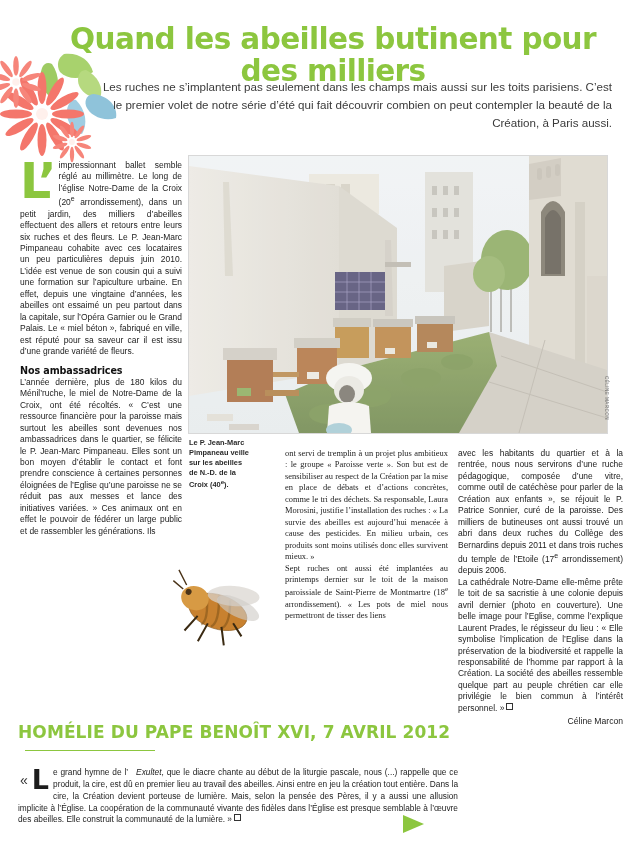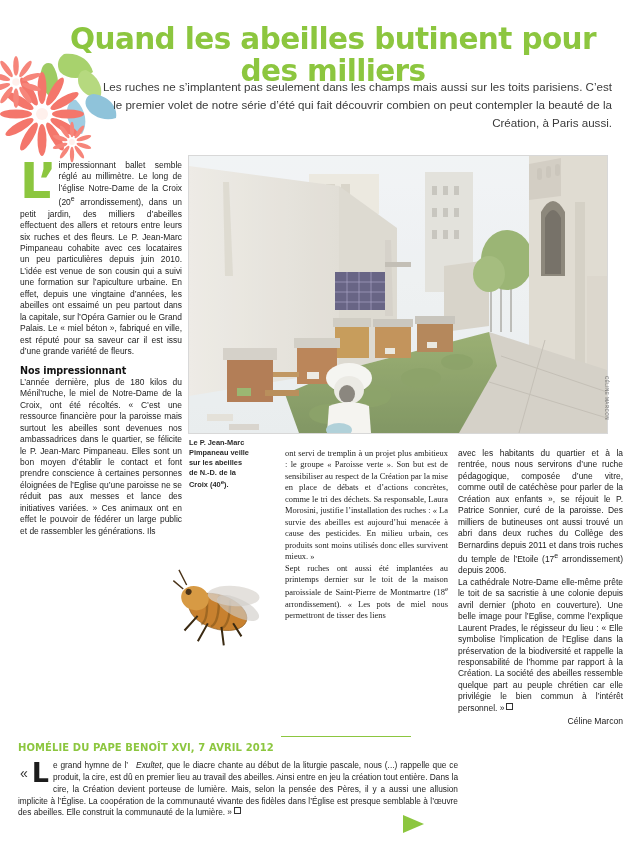--- a/index.html
+++ b/index.html
@@ -114,26 +114,25 @@
   .bee{position:absolute;left:172px;top:536px;width:108px;height:118px;}
   .bee svg{display:block;}
 
   
   .homily{
     position:absolute;left:18px;top:722px;width:440px;
   }
   .homily-title{
     font-family:"DejaVu Sans", sans-serif;
     font-weight:bold;
-    font-size:10px;
+    font-size:17px;
     color:#8cc63f;
     letter-spacing:0.1px;
     display:inline-block;
     vertical-align:middle;
-    margin-top:20px;
   }
   .homily-rule{
     display:inline-block;
     vertical-align:middle;
     height:1px;
     background:#8cc63f;
     width:130px;
     margin:0 0 3px 7px;
   }
   .homily-body{
@@ -402,21 +401,21 @@
         <path d="M14 28 L2 16 M12 33 L0 28" stroke="#4a3318" stroke-width="1.4" fill="none"></path>
         <ellipse cx="62" cy="24" rx="26" ry="10" fill="#d9d6d0" opacity=".72" transform="rotate(-14 62 24)"></ellipse>
         <ellipse cx="70" cy="34" rx="23" ry="9" fill="#cfccc6" opacity=".62" transform="rotate(8 70 34)"></ellipse>
         <path d="M34 54 l-8 18 M46 58 l-4 20 M60 57 l8 17 M70 50 l12 10" stroke="#3a2a12" stroke-width="2" fill="none"></path>
       </g>
     </svg>
   </div>
 
   <div class="col" id="col1">
     <p><span class="dropcap">L’</span><span>impressionnant ballet semble réglé au millimètre. Le long de l’église Notre-Dame de la Croix</span><span> (20<sup>e</sup> arrondissement), dans un petit jardin, des milliers d’abeilles effectuent des allers et retours entre leurs six ruches et des fleurs. Le P. Jean-Marc Pimpaneau cohabite avec ces locataires un peu particulières depuis juin 2010. L’idée est venue de son cousin qui a suivi une formation sur l’apiculture urbaine. En effet, depuis une vingtaine d’années, les abeilles ont essaimé un peu partout dans la capitale, sur l’Opéra Garnier ou le Grand Palais. Le « miel béton », fabriqué en ville, est réputé pour sa saveur car il est issu d’une grande variété de fleurs.</span></p>
-    <h2 class="subhead">Nos impressionnant</h2>
+    <h2 class="subhead">Nos ambassadrices</h2>
     <p>L’année dernière, plus de 180 kilos du Ménil’ruche, le miel de Notre-Dame de la Croix, ont été récoltés. « C’est une ressource financière pour la paroisse mais surtout les abeilles sont devenues nos ambassadrices dans le quartier, se félicite le P. Jean-Marc Pimpaneau. Elles sont un bon moyen d’établir le contact et font prendre conscience à certaines personnes éloignées de l’Eglise qu’une paroisse ne se réduit pas aux messes et lance des initiatives variées. » Ces animaux ont en effet le pouvoir de fédérer un large public et de rassembler les générations. Ils</p>
   </div>
 
   <div class="col" id="col3">
     <p>ont servi de tremplin à un projet plus ambitieux : le groupe « Paroisse verte ». Son but est de sensibiliser au respect de la Création par la mise en place de débats et d’actions concrètes, comme le tri des déchets. Sa responsable, Laura Morosini, justifie l’installation des ruches : « La survie des abeilles est aujourd’hui menacée à cause des pesticides. En milieu urbain, ces produits sont moins utilisés donc elles survivent mieux. »</p>
     <p>Sept ruches ont aussi été implantées au printemps dernier sur le toit de la maison paroissiale de Saint-Pierre de Montmartre (18<sup>e</sup> arrondissement). « Les pots de miel nous permettront de tisser des liens</p>
   </div>
 
   <div class="col" id="col4">
     <p>avec les habitants du quartier et à la rentrée, nous nous servirons d’une ruche pédagogique, composée d’une vitre, comme outil de catéchèse pour parler de la Création aux enfants », se réjouit le P. Patrice Sonnier, curé de la paroisse. Des milliers de butineuses ont aussi trouvé un abri dans deux ruches du Collège des Bernardins depuis 2011 et dans trois ruches du temple de l’Etoile (17<sup>e</sup> arrondissement) depuis 2006.</p>

